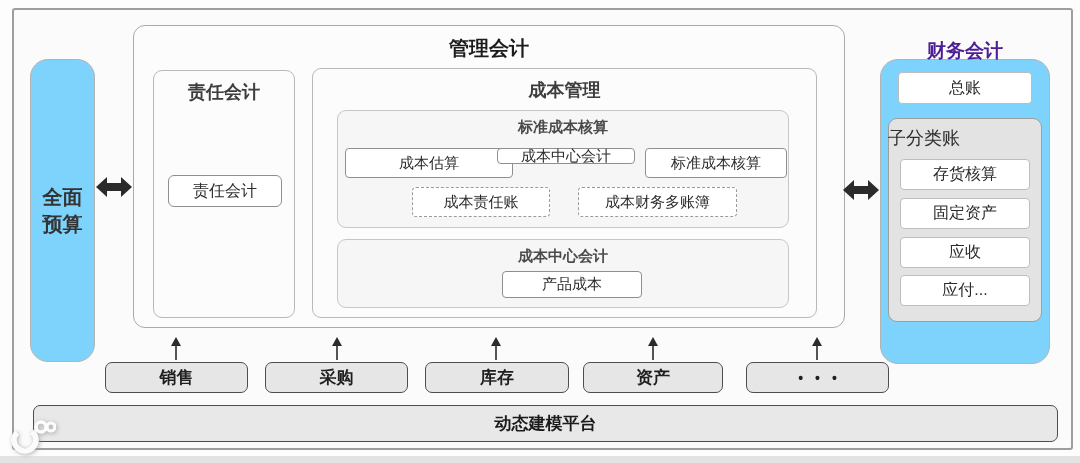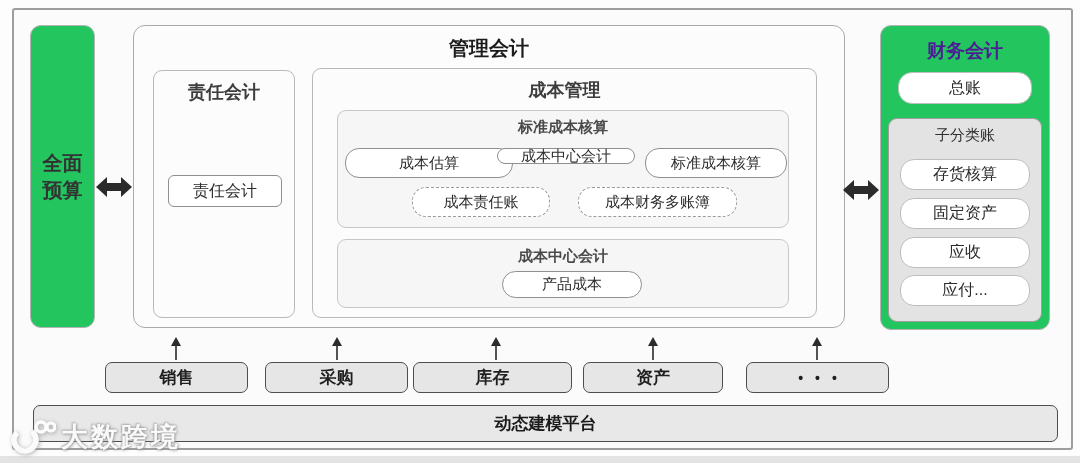--- a/index.html
+++ b/index.html
@@ -10,21 +10,21 @@
     color:#2b2b2b;
   }
   .abs{position:absolute;box-sizing:border-box;}
   .center{display:flex;align-items:center;justify-content:center;}
 
   
   .frame{left:12px;top:8px;width:1061px;height:442px;
     border:2px solid #9e9e9e;border-radius:3px;background:#fbfbfb;}
 
   
-  .gray-panel{background:#22c55e;border:1.5px solid #b3b3b3;border-radius:11px;}
+  .gray-panel{background:#7dd3fc;border:1.5px solid #b3b3b3;border-radius:18px;margin-top:34px;}
 
   .budget{left:30px;top:25px;width:65px;height:303px;}
   .budget-label{font-weight:bold;font-size:20px;line-height:27px;color:#333;text-align:center;}
 
   
   .mgmt{left:133px;top:25px;width:712px;height:303px;
     background:#fcfcfc;border:1.5px solid #a9a9a9;border-radius:12px;}
   .mgmt-title{left:133px;top:35px;width:712px;text-align:center;
     font-size:20px;font-weight:bold;color:#1b1b1b;}
 
@@ -35,33 +35,33 @@
   .cost{left:312px;top:68px;width:505px;height:250px;}
   .cost-title{left:312px;top:78px;width:505px;}
 
   .inner-sec{background:#f6f6f6;border:1px solid #c7c7c7;border-radius:9px;}
   .std-sec{left:337px;top:110px;width:452px;height:118px;}
   .sec-title{text-align:center;font-weight:bold;font-size:15px;color:#4a4a4a;}
   .std-title{left:337px;top:118px;width:452px;}
   .act-sec{left:337px;top:239px;width:452px;height:69px;}
   .act-title{left:337px;top:247px;width:452px;}
 
-  .btn{background:#ffffff;border:1.2px solid #8f8f8f;border-radius:14px;
+  .btn{background:#ffffff;border:1.2px solid #8f8f8f;border-radius:4px;
     font-size:15px;color:#2b2b2b;white-space:nowrap;}
   .btn.dashed{border:1.3px dashed #9a9a9a;}
   .btn.lg{font-size:16px;border-radius:6px;}
 
   
   .fin{left:880px;top:25px;width:170px;height:305px;}
   .fin-title{left:880px;top:38px;width:170px;text-align:center;
     font-size:19px;font-weight:bold;color:#4c1d95;}
   .subledger{left:888px;top:118px;width:154px;height:204px;
     background:#e3e3e3;border:1px solid #9e9e9e;border-radius:9px;}
-  .subledger-title{left:888px;top:126px;width:154px;text-align:center;
-    font-size:15px;color:#2e2e2e;font-family:Liberation Mono, monospace;}
+  .subledger-title{left:888px;top:126px;width:154px;
+    font-size:18px;color:#2e2e2e;font-family:Liberation Mono, monospace;}
   .fin-btn{border:1px solid #bdbdbd;font-size:16px;}
 
   
   .darrow{width:36px;height:28px;}
 
   
   .module-btn{background:#e6e6e6;border:1.6px solid #4d4d4d;border-radius:7px;
     font-weight:bold;font-size:17px;color:#1f1f1f;height:31px;top:362px;}
   .module-btn.dots{font-size:14px;letter-spacing:12px;text-indent:12px;font-weight:bold;}
   .uarrow{width:12px;height:23px;top:337px;}
@@ -148,30 +148,29 @@
   <polygon points="6,0 1,9 11,9" fill="#2b2b2b"></polygon>
     <rect x="5.2" y="8" width="1.6" height="15" fill="#2b2b2b"></rect>
 </svg>
 <svg class="abs uarrow" style="left:811px" viewBox="0 0 12 23">
   <polygon points="6,0 1,9 11,9" fill="#2b2b2b"></polygon>
     <rect x="5.2" y="8" width="1.6" height="15" fill="#2b2b2b"></rect>
 </svg>
 
 <div class="abs module-btn center" style="left:105px;width:143px">销售</div>
 <div class="abs module-btn center" style="left:265px;width:143px">采购</div>
-<div class="abs module-btn center" style="left:413px;width:159px">库存</div>
+<div class="abs module-btn center" style="left:425px;width:144px">库存</div>
 <div class="abs module-btn center" style="left:583px;width:140px">资产</div>
 <div class="abs module-btn dots center" style="left:746px;width:143px">•••</div>
 
 <div class="abs platform center">
   <span class="platform-label">动态建模平台</span>
 </div>
 
 <div class="abs bottom-strip"></div>
 
 <div class="abs watermark">
   <svg width="46" height="36" viewBox="0 0 46 36" style="filter:drop-shadow(1px 1px 2px rgba(150,150,150,0.8));">
     <circle cx="15" cy="21" r="11" fill="none" stroke="rgba(255,255,255,0.95)" stroke-width="5.5" stroke-dasharray="52 18" transform="rotate(-50 15 21)"></circle>
     <circle cx="31" cy="8" r="5" fill="none" stroke="rgba(255,255,255,0.95)" stroke-width="3.6"></circle>
     <circle cx="41" cy="8" r="4" fill="none" stroke="rgba(255,255,255,0.95)" stroke-width="3.2"></circle>
   </svg>
-  <span class="wm-text">大数跨境</span>
 </div>
 
 </body></html>

